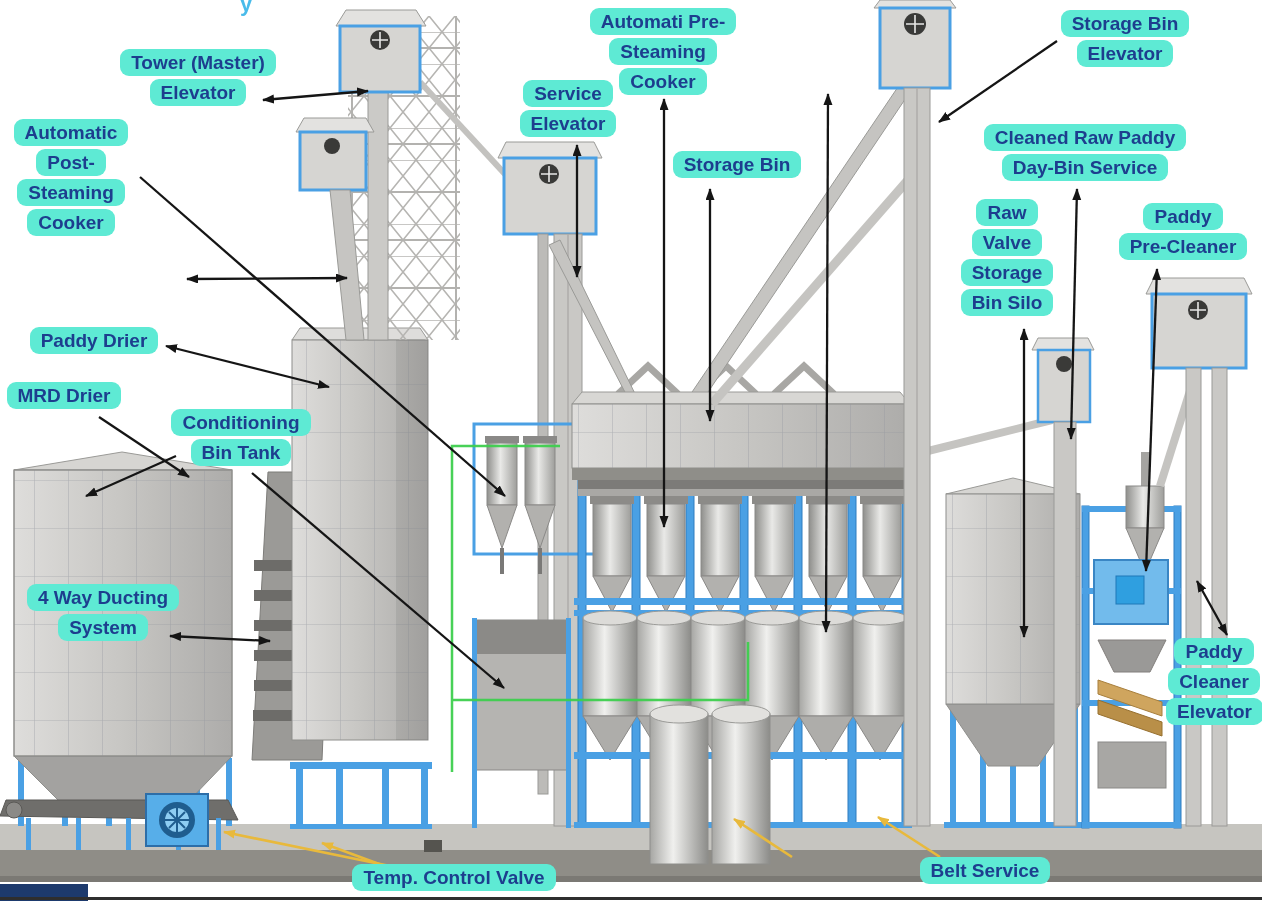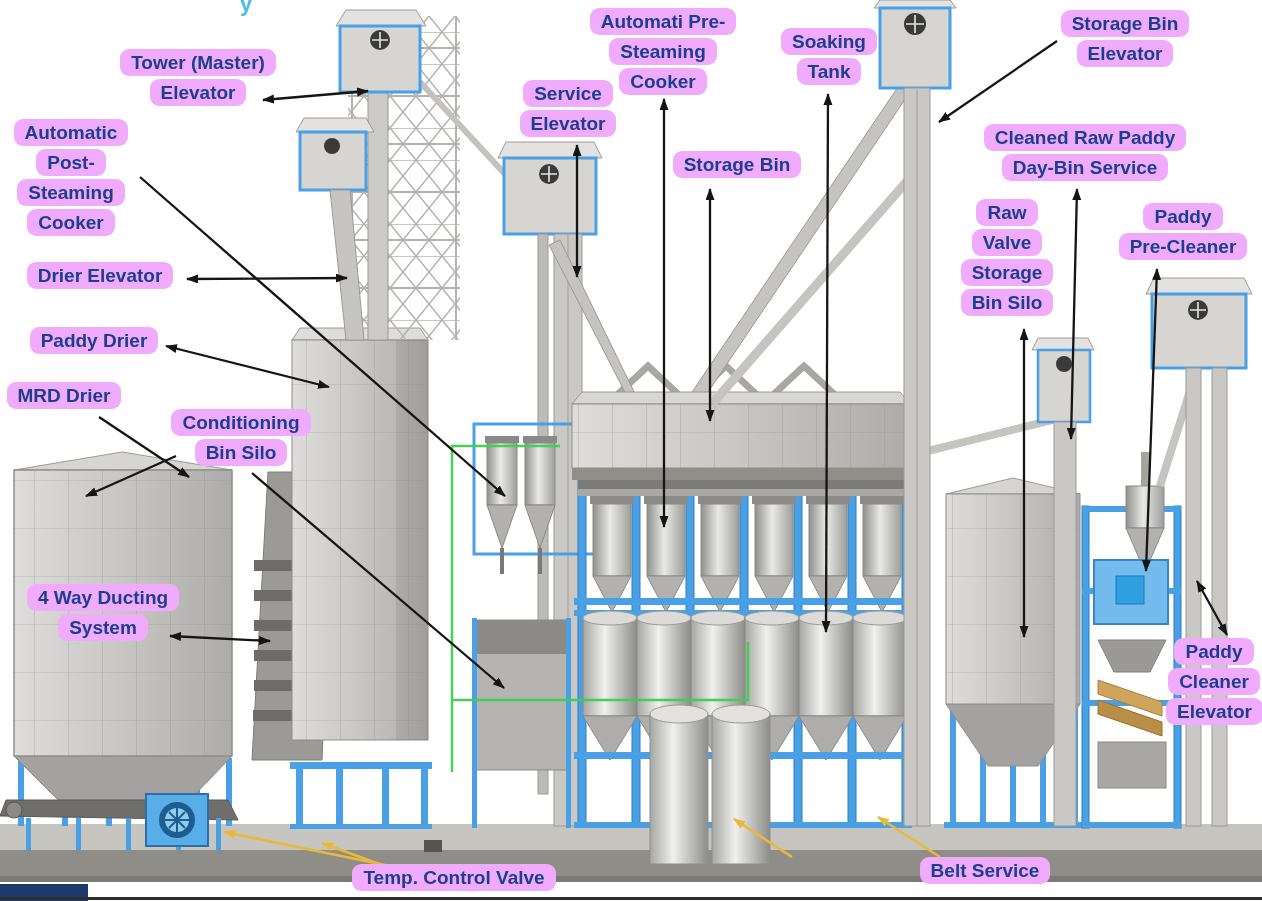--- a/index.html
+++ b/index.html
@@ -6,21 +6,21 @@
   .stage {
     position:relative; width:1262px; height:901px; background:#ffffff;
     overflow:hidden; font-family:"Liberation Sans", sans-serif;
   }
   svg.scene { position:absolute; left:0; top:0; z-index:1; }
   .label {
     position:absolute; z-index:3; text-align:center; white-space:pre-line;
     font-weight:700; font-size:19px; line-height:1.58; color:#1d3e8e;
   }
   .label .pill {
-    background:#f0abfc; border-radius:9px; padding:3px 11px;
+    background:#5eead4; border-radius:9px; padding:3px 11px;
     box-decoration-break:clone; -webkit-box-decoration-break:clone;
   }
   .frag {
     position:absolute; z-index:3; color:#49bbea; font-weight:700; font-size:22px;
   }
 </style>
 </head>
 <body>
 
 <div class="stage">
@@ -339,35 +339,32 @@
     <line x1="940" y1="857" x2="878" y2="817" marker-end="url(#mY)"></line>
   </g>
 </svg>
 
 <div class="label" style="left:102px;top:48px;width:192px"><span class="pill">Tower (Master)
 Elevator</span></div>
 <div class="label" style="left:2px;top:118px;width:138px"><span class="pill">Automatic
 Post-
 Steaming
 Cooker</span></div>
-<div class="label" style="left:12px;top:261px;width:176px"><span class="pill">Drier Elevator</span></div>
 <div class="label" style="left:20px;top:326px;width:148px"><span class="pill">Paddy Drier</span></div>
 <div class="label" style="left:0px;top:381px;width:128px"><span class="pill">MRD Drier</span></div>
 <div class="label" style="left:154px;top:408px;width:174px"><span class="pill">Conditioning
-Bin Silo</span></div>
+Bin Tank</span></div>
 <div class="label" style="left:9px;top:583px;width:188px"><span class="pill">4 Way Ducting
 System</span></div>
 <div class="label" style="left:506px;top:79px;width:124px"><span class="pill">Service
 Elevator</span></div>
 <div class="label" style="left:582px;top:7px;width:162px"><span class="pill">Automati Pre-
 Steaming
 Cooker</span></div>
 <div class="label" style="left:668px;top:150px;width:138px"><span class="pill">Storage Bin</span></div>
-<div class="label" style="left:777px;top:27px;width:104px"><span class="pill">Soaking
-Tank</span></div>
 <div class="label" style="left:1052px;top:9px;width:146px"><span class="pill">Storage Bin
 Elevator</span></div>
 <div class="label" style="left:966px;top:123px;width:238px"><span class="pill">Cleaned Raw Paddy
 Day-Bin Service</span></div>
 <div class="label" style="left:956px;top:198px;width:102px"><span class="pill">Raw
 Valve
 Storage
 Bin Silo</span></div>
 <div class="label" style="left:1112px;top:202px;width:142px"><span class="pill">Paddy
 Pre-Cleaner</span></div>

